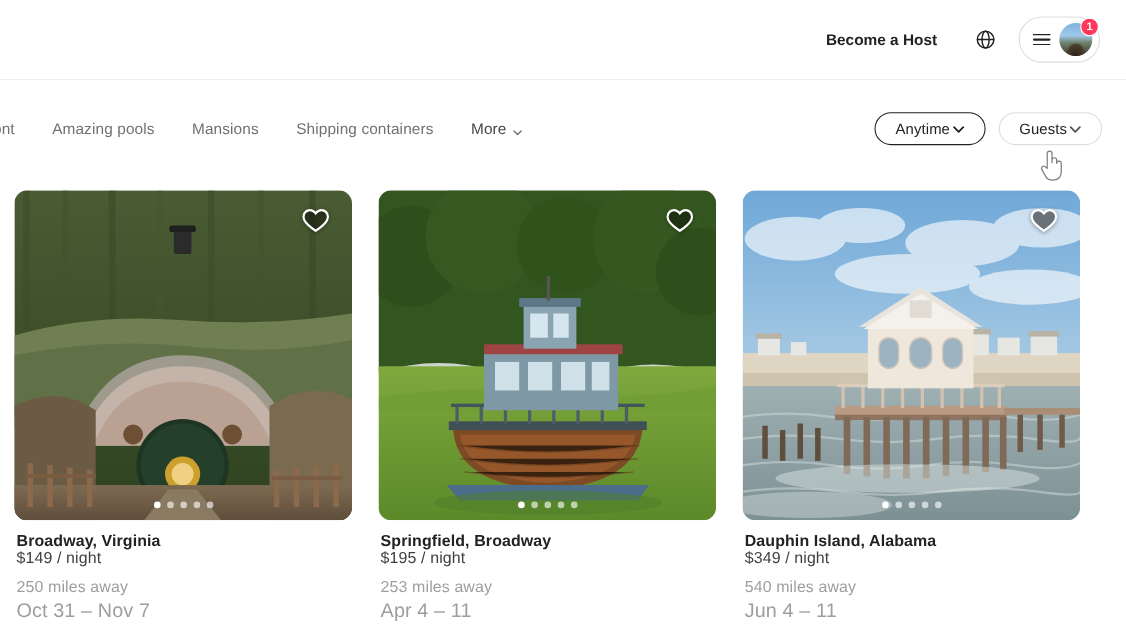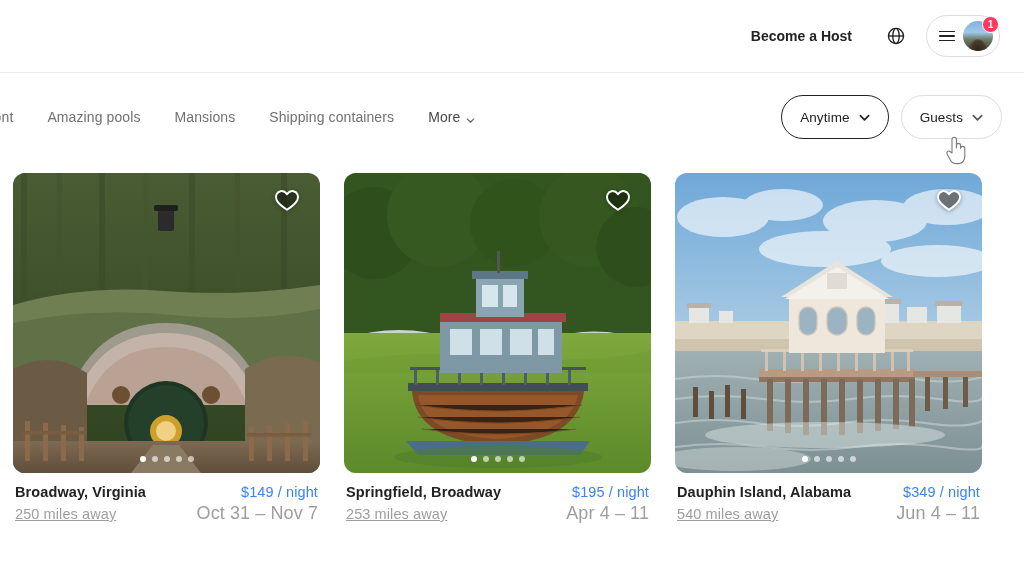--- a/index.html
+++ b/index.html
@@ -105,22 +105,22 @@
     font-size: 14px;
     color: #717171;
     white-space: nowrap;
     cursor: pointer;
     letter-spacing: 0.1px;
   }
   .cat.more { display: flex; align-items: flex-end; gap: 6px; color: #484848; }
   .chev { display: inline-block; width: 9px; height: 9px; }
   .filters-group { display: flex; align-items: center; gap: 12px; }
   .pill {
-    display: flex; align-items: center; gap: 9px;
-    height: 44px;
+    display: flex; align-items: center; gap: 2px;
+    height: 30px;
     padding: 8px 18px;
     border-radius: 22px;
     font-size: 13.5px;
     color: #222;
     background: #fff;
     cursor: pointer;
     white-space: nowrap;
   }
   .pill.dark { border: 1.4px solid #222222; font-weight: 500; }
   .pill.light { border: 1px solid #dddddd; }
@@ -148,24 +148,24 @@
     filter: drop-shadow(0 1px 2px rgba(0,0,0,.35));
   }
   .dots {
     position: absolute;
     bottom: 11px; left: 0; right: 0;
     display: flex; justify-content: center; gap: 6px;
   }
   .dot { width: 6px; height: 6px; border-radius: 50%; background: rgba(255,255,255,.62); }
   .dot.active { background: #ffffff; }
   .meta { padding: 11px 2px 0 2px; }
-  .meta-row { display: flex; justify-content: space-between; align-items: baseline; }
+  .meta-row { display: flex; justify-content: flex-end; align-items: baseline; flex-direction: column; }
   .title { font-size: 14.5px; font-weight: 700; color: #222222; letter-spacing: .1px; }
-  .price { font-size: 14.5px; color: #3b82f6; white-space: nowrap; letter-spacing: .1px; }
-  .sub { font-size: 14.5px; color: #9e9e9e; letter-spacing: .1px; margin-top: 4px; text-decoration: underline; }
+  .price { font-size: 14.5px; color: #404040; white-space: nowrap; letter-spacing: .1px; }
+  .sub { font-size: 14.5px; color: #9e9e9e; letter-spacing: .1px; margin-top: 10px; }
   .dates { font-size: 18px; color: #9e9e9e; white-space: nowrap; letter-spacing: .1px; margin-top: 3px; }
 
   
   .ph { position: absolute; inset: 0; }
 
   
   .cursor { position: absolute; left: 943px; top: 134px; width: 26px; height: 32px; pointer-events: none; }
 </style>
 </head>
 <body>

